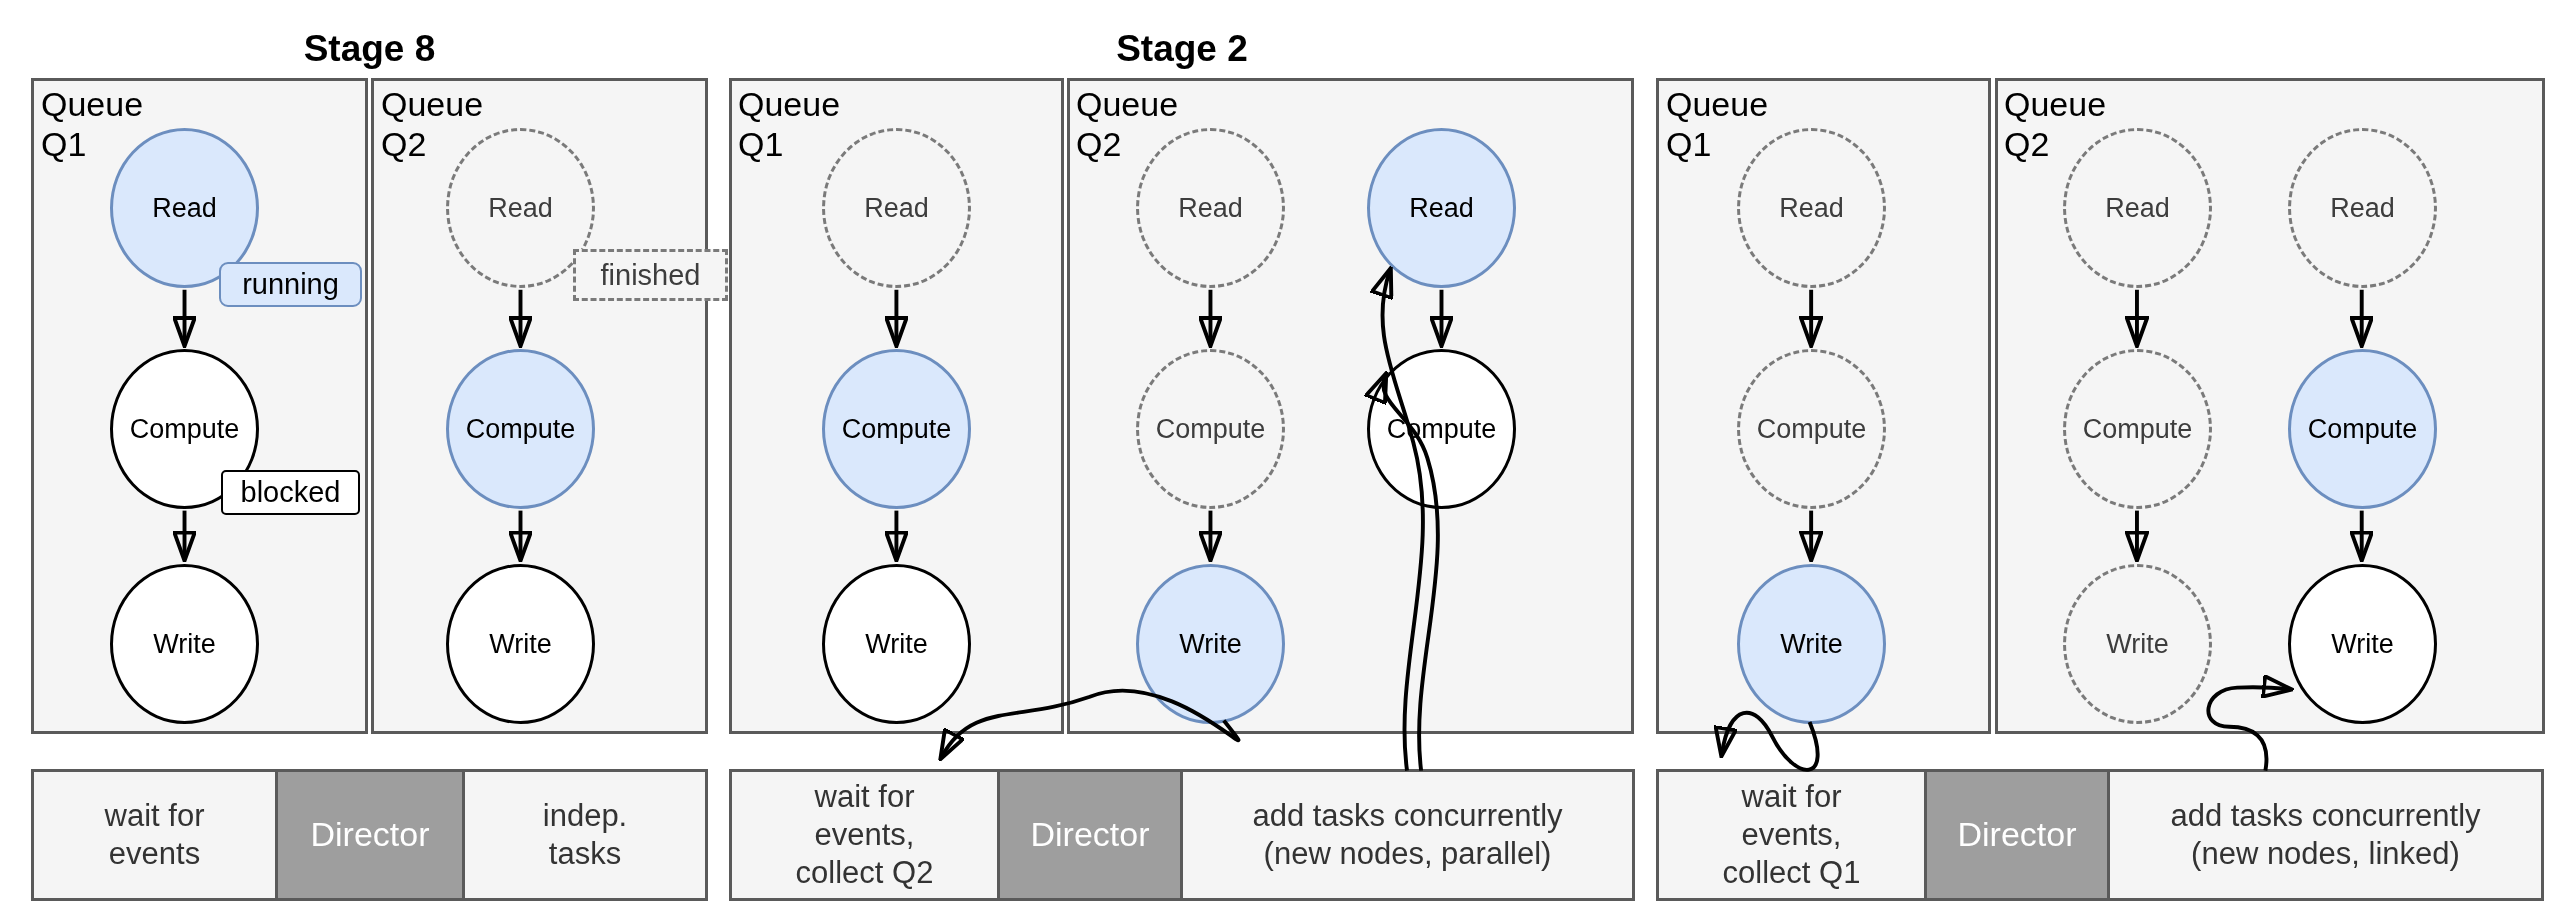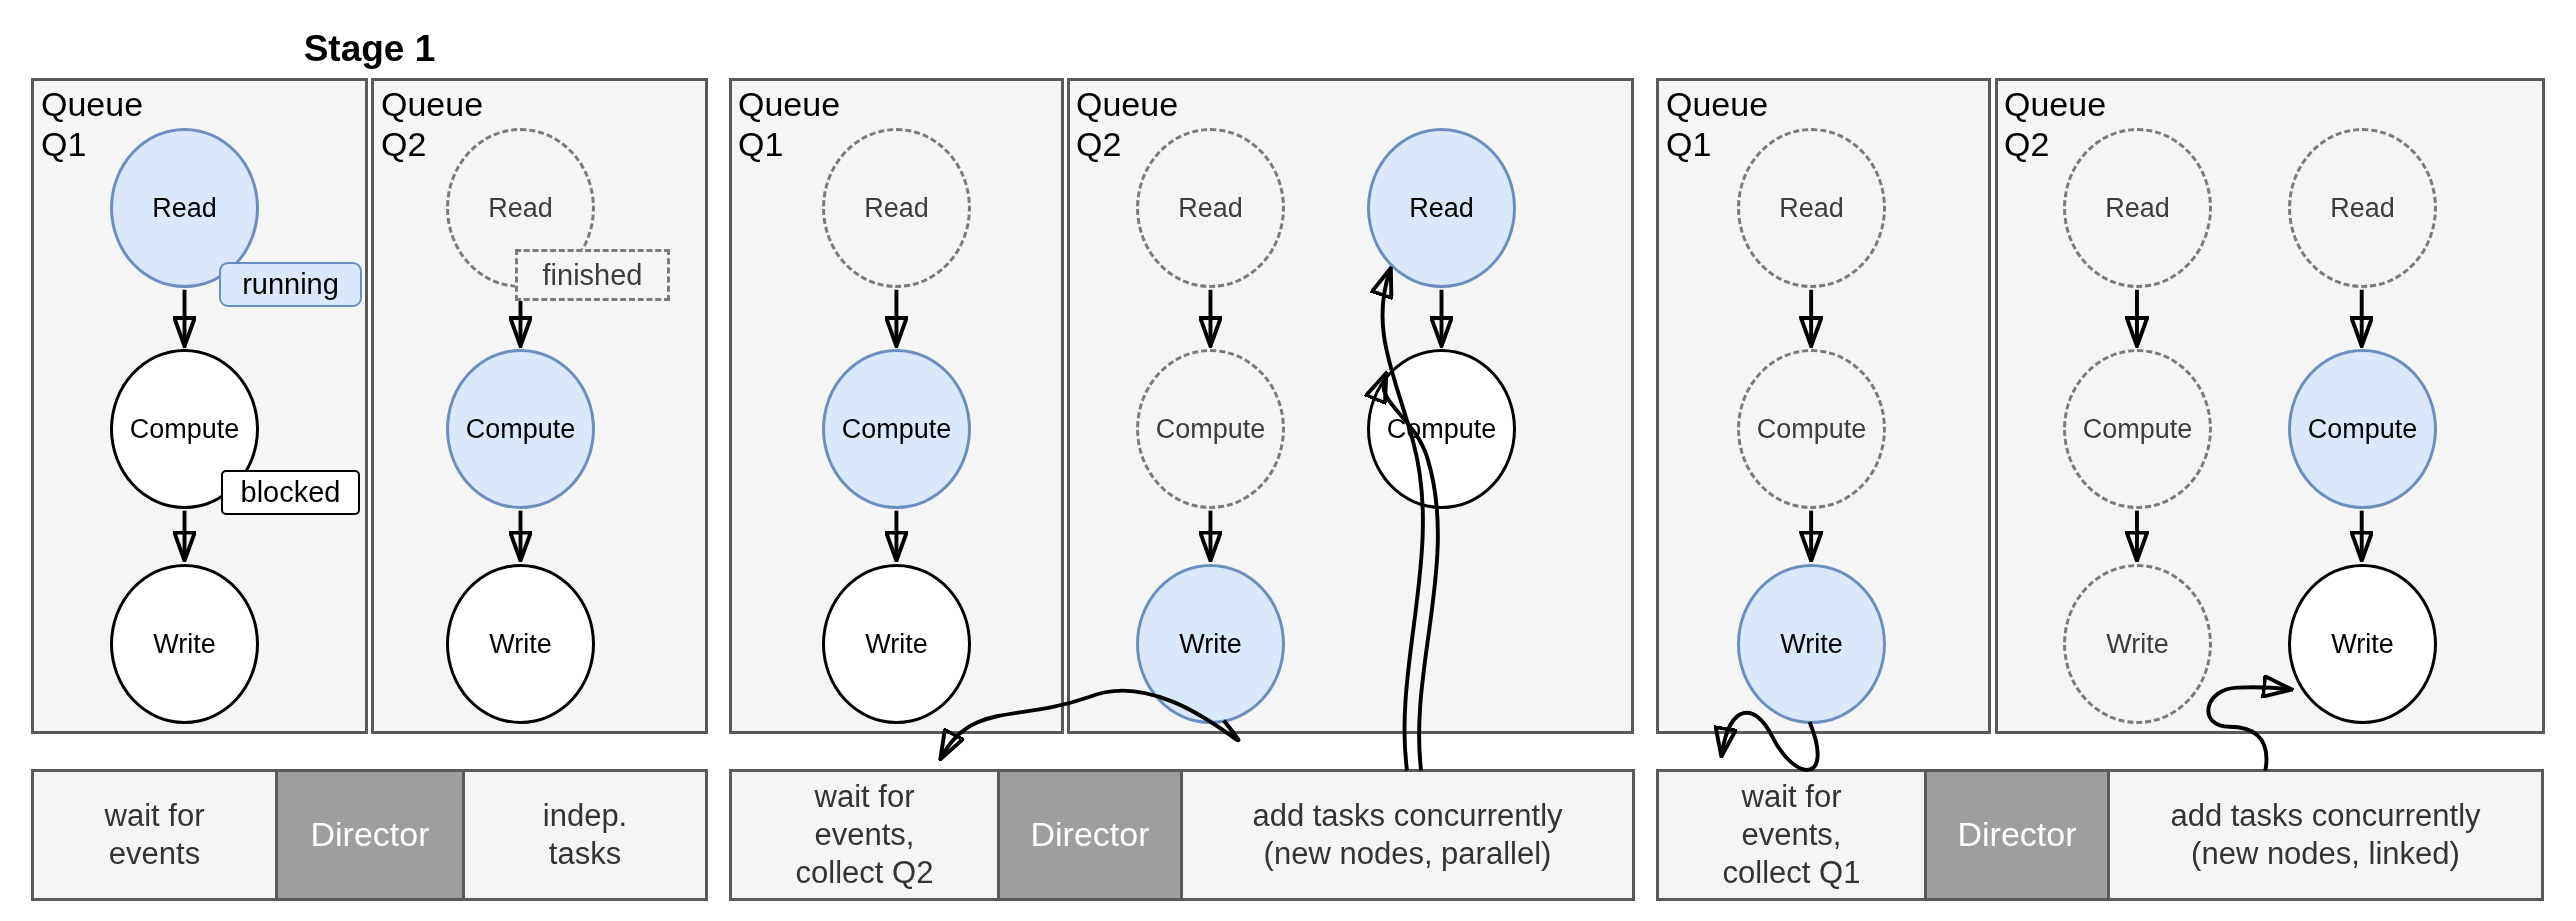--- a/index.html
+++ b/index.html
@@ -71,21 +71,22 @@
     position:absolute;left:0;top:0;width:2576px;height:921px;
     z-index:3;pointer-events:none;
   }
   #arrow-layer path{stroke:#000;stroke-width:5;fill:none;}
 </style>
 </head>
 <body>
 
 <div id="canvas">
 
-  <div class="stage-title" style="left:31px;width:677px;">Stage 1</div>
+  <div class="stage-title" style="left:31px;width:677px;">Stage 8</div>
+  <div class="stage-title" style="left:729px;width:906px;">Stage 2</div>
 
   <div class="panel" style="left:31px;width:337px;"></div>
   <div class="panel" style="left:371px;width:337px;"></div>
 
   <div class="panel" style="left:729px;width:335px;"></div>
   <div class="panel" style="left:1067px;width:567px;"></div>
 
   <div class="panel" style="left:1656px;width:335px;"></div>
   <div class="panel" style="left:1995px;width:550px;"></div>
 
@@ -128,21 +129,21 @@
   <div class="node finished" style="left:2063px;top:128px;">Read</div>
   <div class="node finished" style="left:2063px;top:349px;">Compute</div>
   <div class="node finished" style="left:2063px;top:564px;">Write</div>
 
   <div class="node finished" style="left:2288px;top:128px;">Read</div>
   <div class="node running" style="left:2288px;top:349px;">Compute</div>
   <div class="node pending" style="left:2288px;top:564px;">Write</div>
 
   <div class="badge badge-running" style="left:219px;top:262px;width:143px;height:45px;">running</div>
   <div class="badge badge-blocked" style="left:221px;top:470px;width:139px;height:45px;">blocked</div>
-  <div class="badge badge-finished" style="left:515px;top:249px;width:155px;height:52px;">finished</div>
+  <div class="badge badge-finished" style="left:573px;top:249px;width:155px;height:52px;">finished</div>
 
   <svg id="arrow-layer" viewBox="0 0 3288 1176" xmlns="http://www.w3.org/2000/svg">
     <defs>
       <marker id="ah" markerUnits="userSpaceOnUse" markerWidth="40" markerHeight="30" refX="34" refY="15" orient="auto">
         <path d="M2,2 L38,15 L2,28 Z" fill="#000" stroke="none"></path>
       </marker>
     </defs>
 
     <path d="M235 370 L235 438" marker-end="url(#ah)"></path>
     <path d="M235 652 L235 712" marker-end="url(#ah)"></path>

